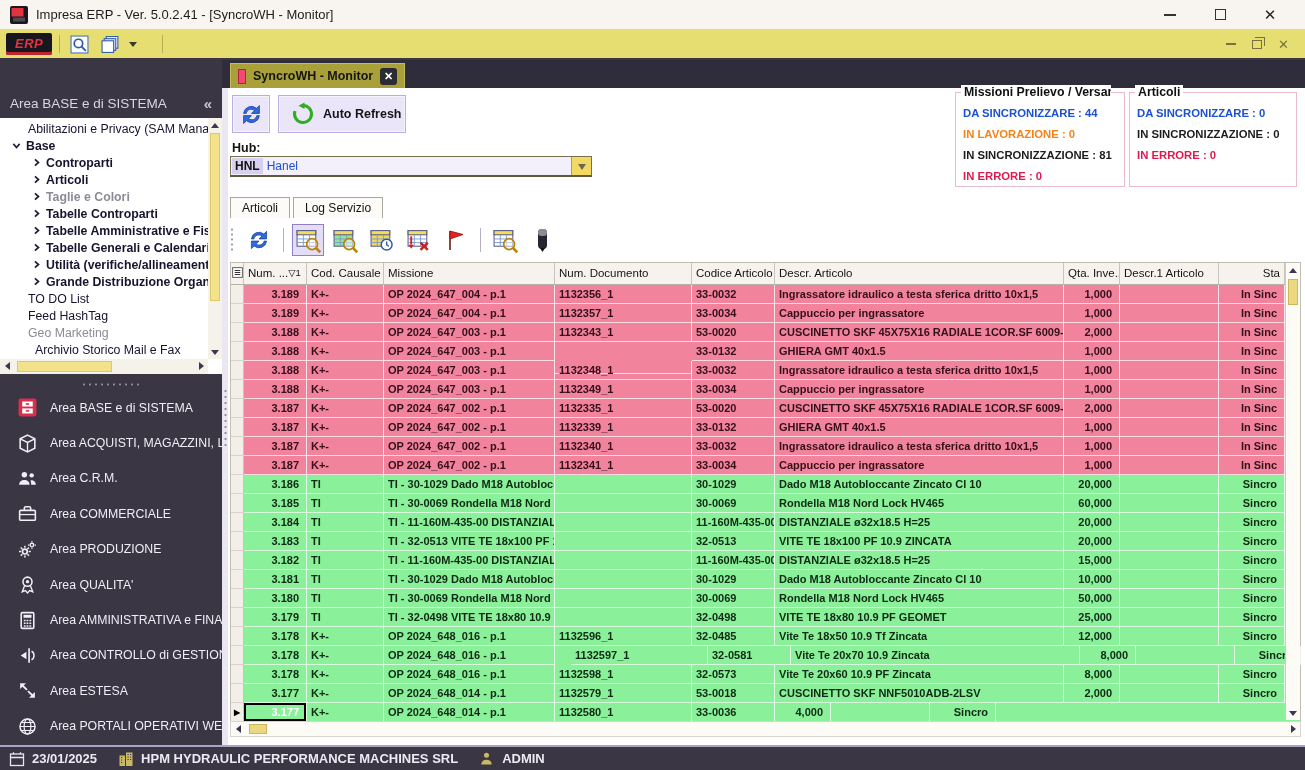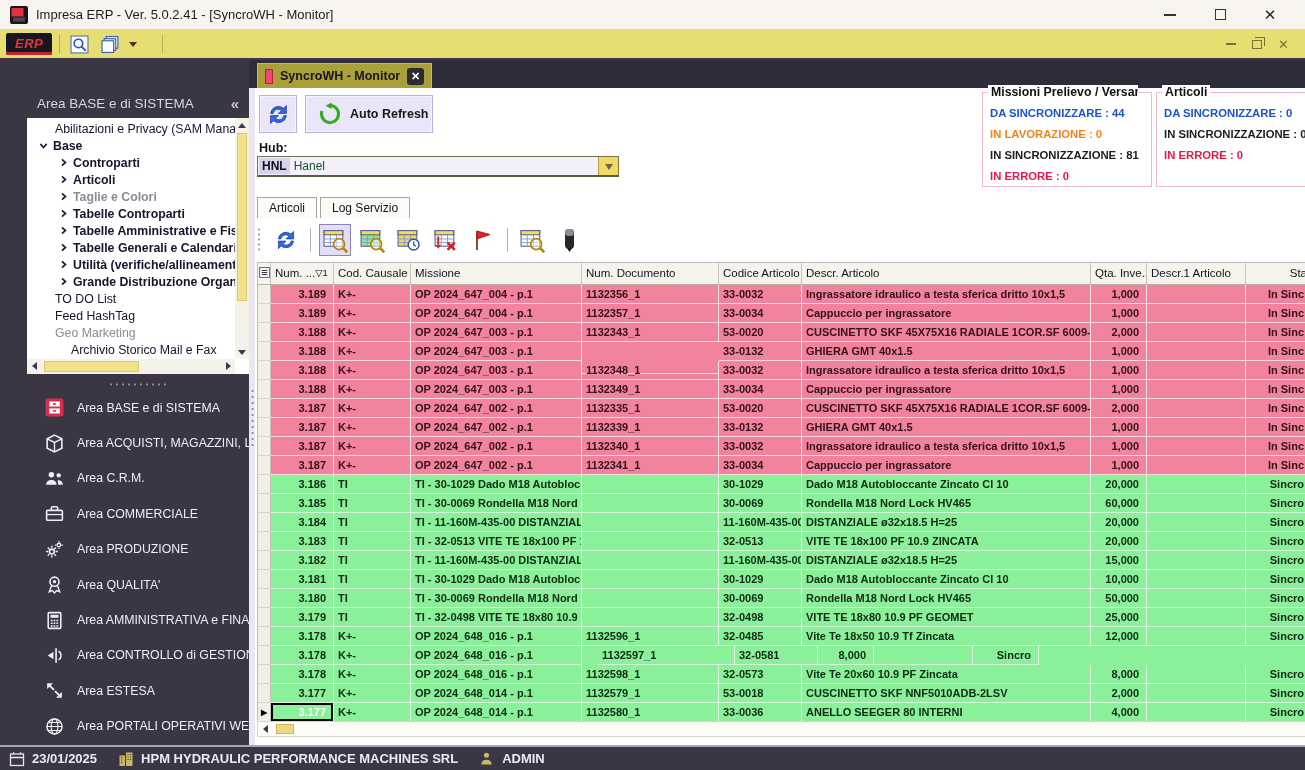--- a/index.html
+++ b/index.html
@@ -30,21 +30,21 @@
   .mdi { margin-left:auto; display:flex; align-items:center; gap:16px; padding-right:10px; color:#77713f; }
   .mdi-min { width:10px; height:2px; background:#77713f; }
   .mdi-restore { width:10px; height:9px; border:1.5px solid #77713f; position:relative; }
   .mdi-restore::before { content:""; position:absolute; left:2px; top:-4px; width:9px; height:8px; border:1.5px solid #77713f; border-bottom:none; border-left:none; }
   .mdi-x { font-size:13px; line-height:1; }
 
   
   .bodyarea { position:absolute; top:60px; left:0; right:0; bottom:25px; display:flex; background:#3b3644; }
 
   
-  .sidebar { position:relative; width:222px; flex:none; background:#3b3644;margin-left:27px; }
+  .sidebar { position:relative; width:222px; flex:none; background:#3b3644; }
   .sb-header { position:absolute; top:30px; left:0; right:0; height:26px; display:flex; align-items:center;
     padding:0 10px; color:#d9d5e2; font-size:13.5px; }
   .sb-header .collapse { margin-left:auto; font-size:15px; font-weight:bold; color:#c9c4d6; }
   .tree { position:absolute; top:58px; left:0; width:222px; height:256px; background:#fff; overflow:hidden; }
   .tree-inner { position:absolute; top:2px; left:0; right:14px; bottom:15px; overflow:hidden; }
   .tree-item { height:17px; display:flex; align-items:center; font-size:12.3px; color:#18122e; white-space:nowrap; overflow:hidden; }
   .tree-item.bold { font-weight:bold; }
   .tree-item.muted { color:#8d8a96; }
   .tree-item .chev { width:13px; flex:none; display:grid; place-items:center; margin-right:3px; }
   .tree-vscroll { position:absolute; top:0; right:0; bottom:15px; width:14px; background:#f5f2ea; }
@@ -78,21 +78,21 @@
     background-image:radial-gradient(circle, #8f8a9e 1px, transparent 1.2px); background-size:3px 6px; }
 
   .btn { position:absolute; background:#eae5f9; border:1px solid #b9aede; box-shadow:inset 0 0 0 1px #f6f3fd; }
   .btn-refresh { left:10px; top:7px; width:38px; height:38px; display:grid; place-items:center; }
   .btn-auto { left:56px; top:7px; width:128px; height:38px; display:flex; align-items:center; gap:8px;
     padding-left:12px; font-size:12.5px; font-weight:bold; color:#161616; }
   .hub-label { position:absolute; left:10px; top:53px; font-size:12.5px; font-weight:bold; color:#141414; }
   .hub-combo { position:absolute; left:8px; top:68px; width:362px; height:21px; background:#f3f0fb;
     border:1px solid #77724e; border-bottom:2px solid #5e5a3c; display:flex; align-items:center; font-size:12px; }
   .hub-code { background:#d8d0f0; font-weight:bold; padding:1px 3px; margin-left:1px; color:#111; }
-  .hub-name { padding-left:4px; color:#14532d; }
+  .hub-name { padding-left:4px; color:#1d4ed8; }
   .hub-dd { margin-left:auto; width:20px; align-self:stretch; background:#f2d964; border-left:1px solid #b2a143; display:grid; place-items:center; }
   .hub-dd .tri { width:0; height:0; border:4.5px solid transparent; border-top:6px solid #6d6850; margin-top:5px; }
 
   .panel { position:absolute; top:4px; height:95px; border:1px solid #ecbacd; background:#fff; }
   .panel:nth-of-type(1) { left:733px; width:170px; }
   .panel:nth-of-type(2) { left:907px; width:168px; }
   .panel-title { position:absolute; top:-8px; left:5px; max-width:150px; background:#fff; padding:0 3px;
     font-size:12.3px; font-weight:bold; color:#101010; white-space:nowrap; overflow:hidden; }
   .panel-line { margin:0 7px; height:21px; line-height:21px; font-size:11.3px; font-weight:bold; white-space:nowrap; overflow:hidden; }
   .panel-lines { padding-top:10px; }
@@ -273,21 +273,21 @@
             </div>
             <div class="tree-item" style="padding-left: 28px;">
               <span>TO DO List</span>
             </div>
             <div class="tree-item" style="padding-left: 28px;">
               <span>Feed HashTag</span>
             </div>
             <div class="tree-item muted" style="padding-left: 28px;">
               <span>Geo Marketing</span>
             </div>
-            <div class="tree-item" style="padding-left: 44px;">
+            <div class="tree-item" style="padding-left: 35px;">
               <span>Archivio Storico Mail e Fax</span>
             </div>
             <div class="tree-item muted" style="padding-left: 28px;"></div>
           </div>
         <div class="tree-vscroll">
           <div class="sc-arr" style="top:0">
               <div class="arr up"></div>
             </div>
           <div class="tree-vthumb"></div>
           <div class="sc-arr" style="bottom:0">
@@ -811,20 +811,21 @@
                 <div class="g-cell" style="width: 99px;"></div>
                 <div class="g-cell r" style="width: 66px;">Sincro</div>
               </div>
               <div class="g-row green">
                 <div class="g-cell rowhdr" style="width: 13px;"></div>
                 <div class="g-cell r" style="width: 63px;">3.178</div>
                 <div class="g-cell" style="width: 77px;">K+-</div>
                 <div class="g-cell" style="width: 171px;">OP 2024_648_016 - p.1</div>
                 <div class="g-cell" style="width: 137px; margin-left: 16px;">1132597_1</div>
                 <div class="g-cell" style="width: 83px;">32-0581</div>
+                <div class="g-cell" style="width: 289px;">Vite Te 20x70 10.9 Zincata</div>
                 <div class="g-cell r" style="width: 56px;">8,000</div>
                 <div class="g-cell" style="width: 99px;"></div>
                 <div class="g-cell r" style="width: 66px;">Sincro</div>
               </div>
               <div class="g-row green">
                 <div class="g-cell rowhdr" style="width: 13px;"></div>
                 <div class="g-cell r" style="width: 63px;">3.178</div>
                 <div class="g-cell" style="width: 77px;">K+-</div>
                 <div class="g-cell" style="width: 171px;">OP 2024_648_016 - p.1</div>
                 <div class="g-cell" style="width: 137px;">1132598_1</div>
@@ -846,21 +847,20 @@
                 <div class="g-cell" style="width: 99px;"></div>
                 <div class="g-cell r" style="width: 66px;">Sincro</div>
               </div>
               <div class="g-row green">
                 <div class="g-cell rowhdr" style="width: 13px;">▶</div>
                 <div class="g-cell r sel" style="width: 63px;">3.177</div>
                 <div class="g-cell" style="width: 77px;">K+-</div>
                 <div class="g-cell" style="width: 171px;">OP 2024_648_014 - p.1</div>
                 <div class="g-cell" style="width: 137px;">1132580_1</div>
                 <div class="g-cell" style="width: 83px;">33-0036</div>
-                <div class="g-cell" style="width: 289px;">ANELLO SEEGER 80 INTERNI</div>
                 <div class="g-cell r" style="width: 56px;">4,000</div>
                 <div class="g-cell" style="width: 99px;"></div>
                 <div class="g-cell r" style="width: 66px;">Sincro</div>
               </div>
             </div>
           <div class="vscroll">
             <div class="sc-arr" style="top:0">
                 <div class="arr up"></div>
               </div>
             <div class="vthumb"></div>

